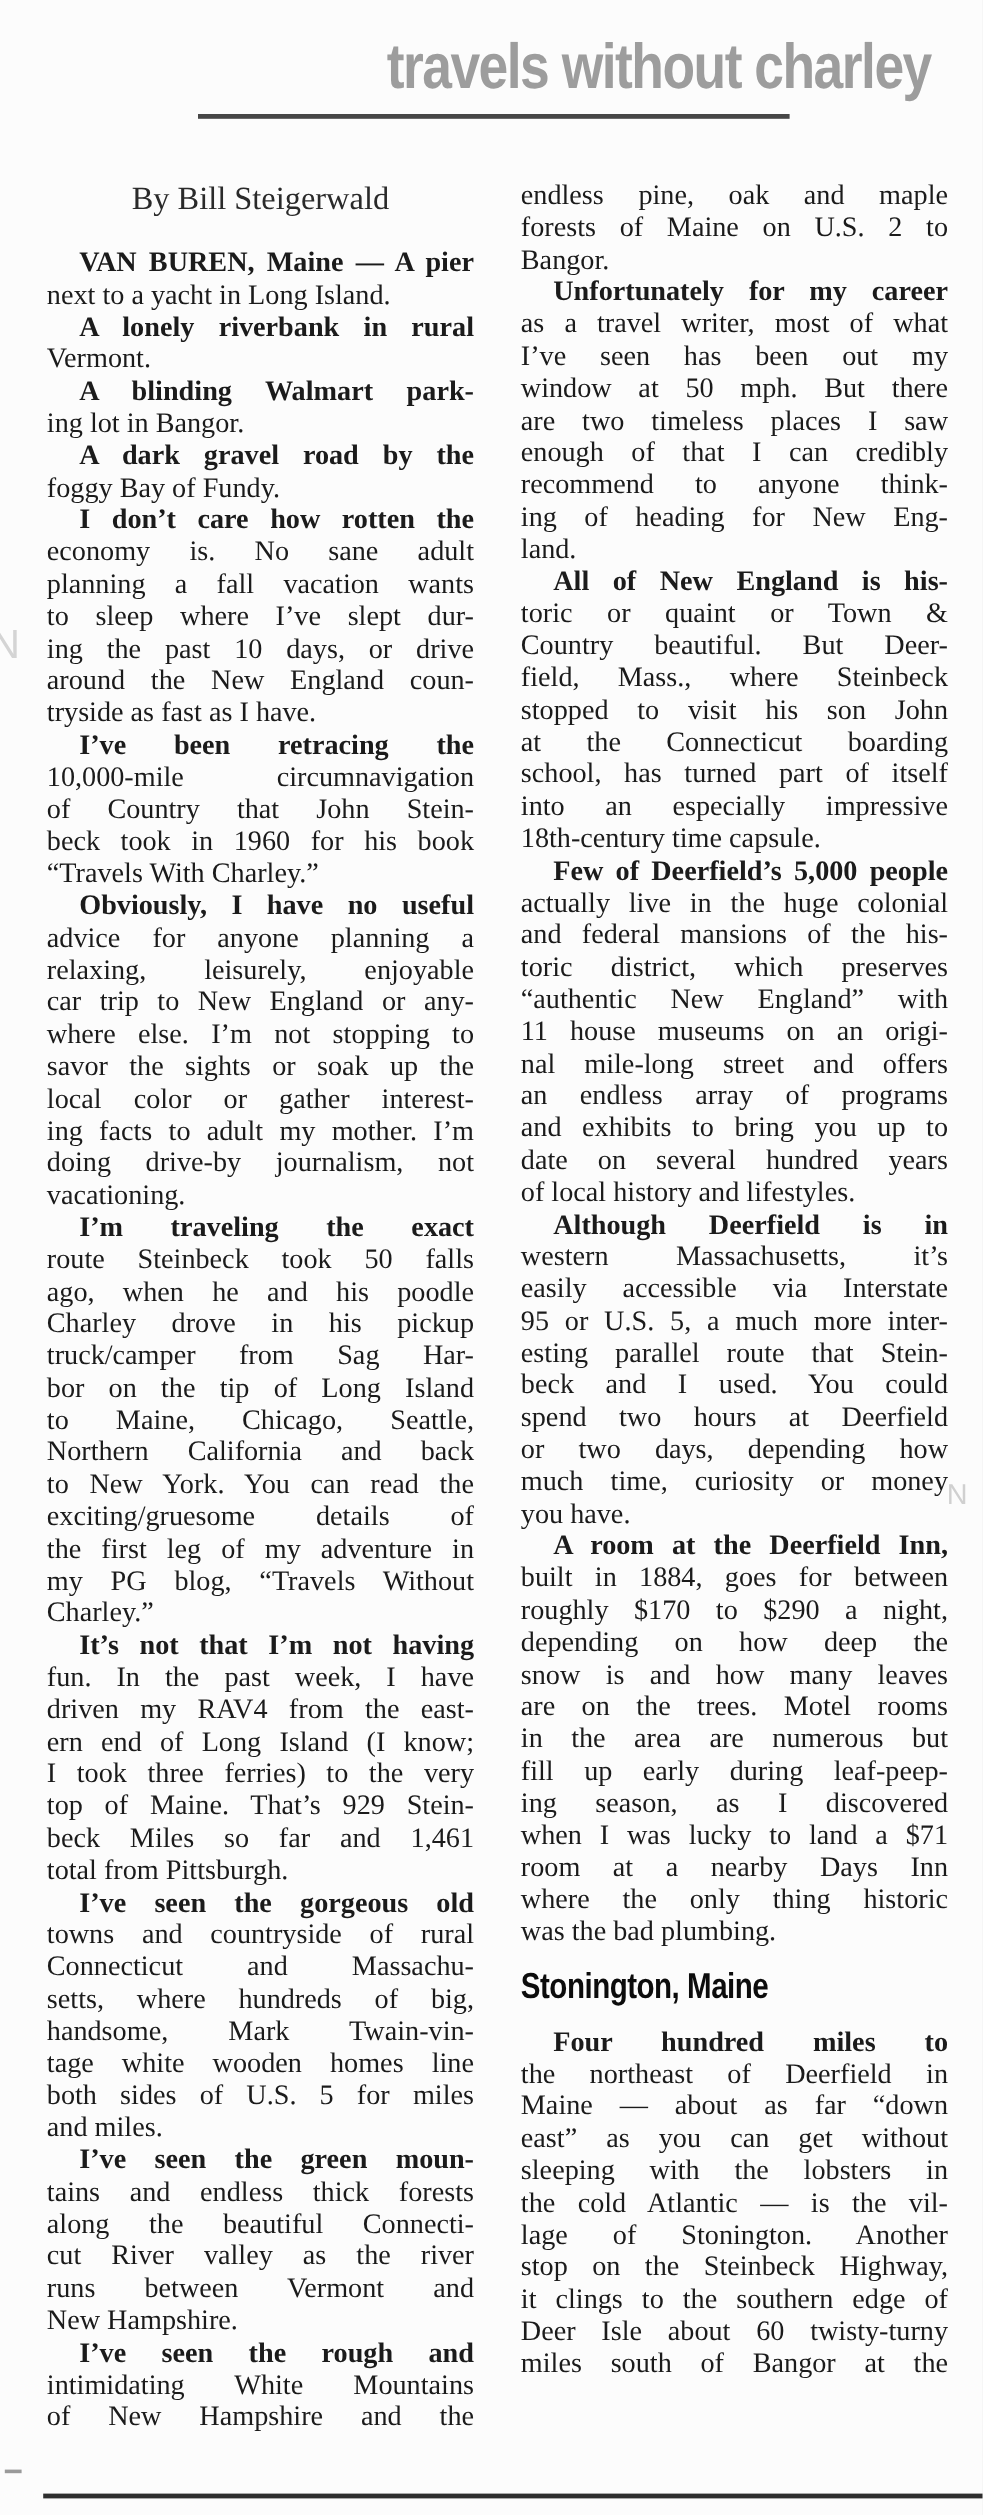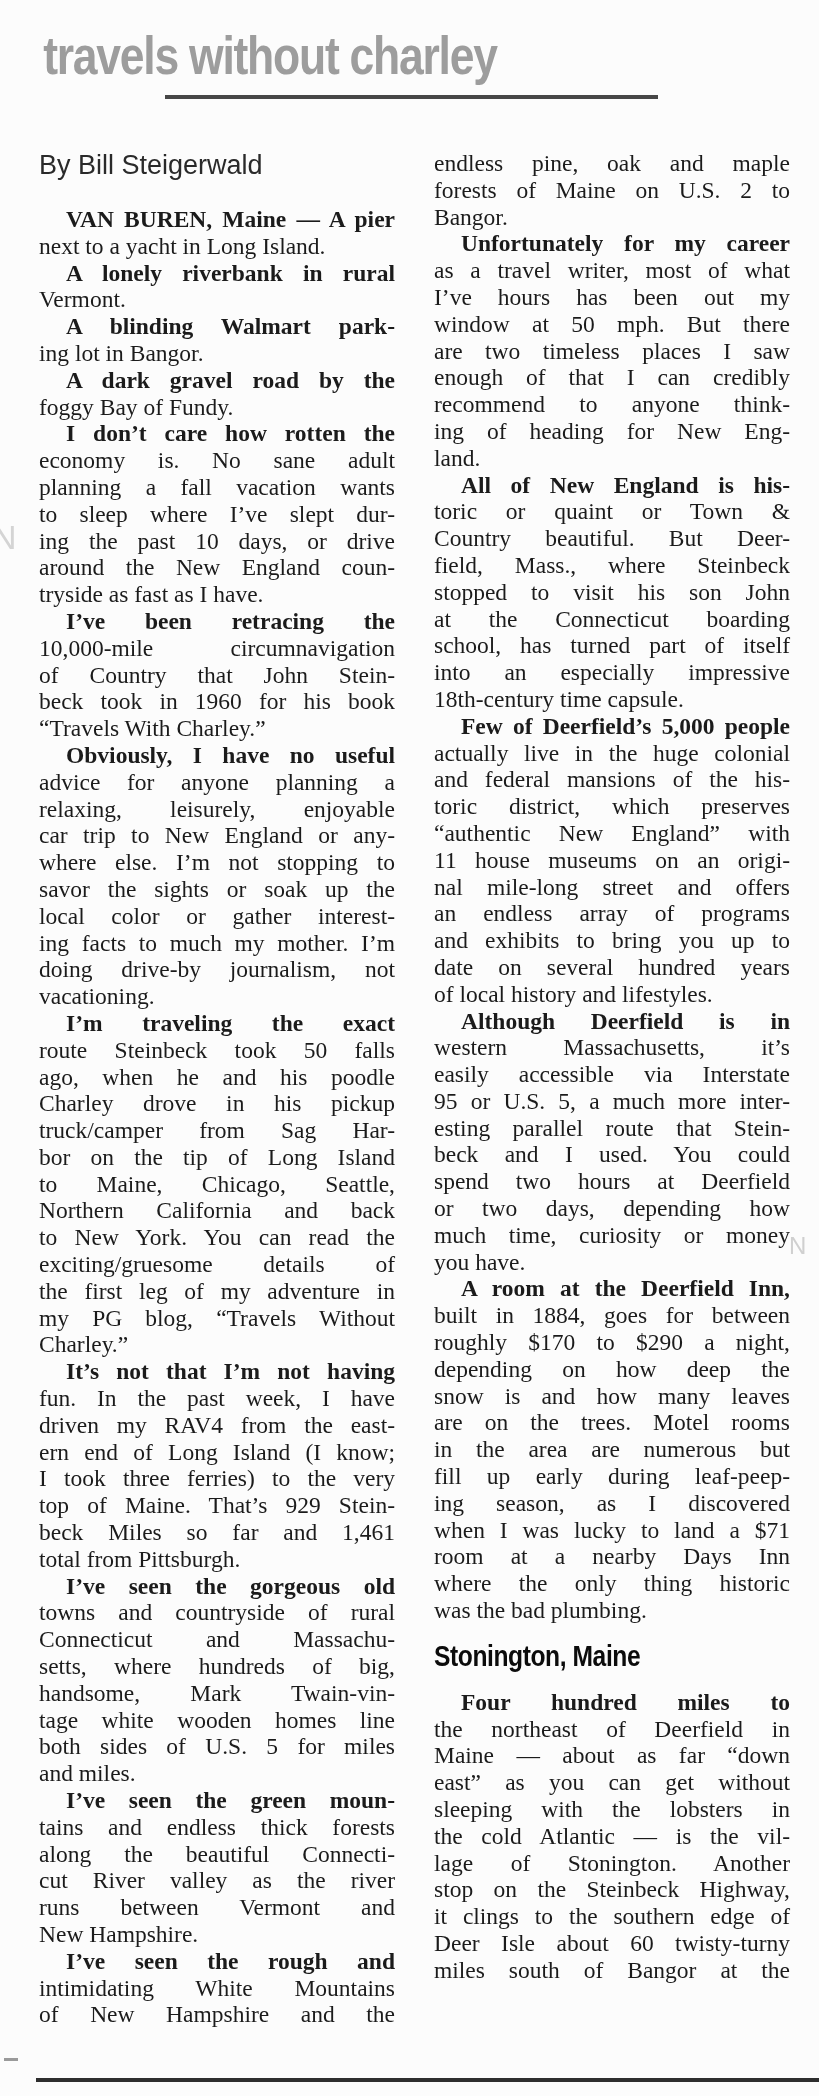--- a/index.html
+++ b/index.html
@@ -6,43 +6,44 @@
   .page {
     position:relative;
     width:819px; height:2096px;
     margin:0 auto;
     background:#fcfcfc;
     overflow:hidden;
     font-family:"Liberation Serif", serif;
     color:#1b1b1b;
   }
   
-  .masthead { position:absolute; top:26px; left:0; width:100%; text-align:left; }
+  .masthead { position:absolute; top:26px; left:0; width:100%; text-align:right; }
   .masthead-inner {
     display:inline-block;
     font-family:"Liberation Sans", sans-serif;
     font-weight:bold;
     font-size:53px;
     line-height:60px;
     letter-spacing:-1.5px;
     color:#9d9d9d;
     transform:scaleX(0.84);
     white-space:nowrap;
   }
   .masthead-rule {
     position:absolute; top:95px; left:165px;
     width:493px; height:4px; background:#474747;
   }
   
   .col { position:absolute; top:150px; width:356px; }
   .col-left  { left:39px; }
   .col-right { left:434px; }
   .byline {
-    font-family:Liberation Sans, sans-serif;
+    font-family:Liberation Serif, serif;
     font-size:27px; line-height:30px;
+    text-align:center;
     color:#2a2a2a;
     margin:0 0 26px 0;
   }
   .para { margin:0; }
   .ln {
     font-size:23.5px;
     line-height:26.8px;
     white-space:nowrap;
     text-align:justify;
     text-align-last:justify;
@@ -125,21 +126,21 @@
           <div class="ln end">“Travels With Charley.”</div>
         </div>
         <div class="para">
           <div class="ln first">Obviously, I have no useful</div>
           <div class="ln">advice for anyone planning a</div>
           <div class="ln">relaxing, leisurely, enjoyable</div>
           <div class="ln">car trip to New England or any-</div>
           <div class="ln">where else. I’m not stopping to</div>
           <div class="ln">savor the sights or soak up the</div>
           <div class="ln">local color or gather interest-</div>
-          <div class="ln">ing facts to much my mother. I’m</div>
+          <div class="ln">ing facts to adult my mother. I’m</div>
           <div class="ln">doing drive-by journalism, not</div>
           <div class="ln end">vacationing.</div>
         </div>
         <div class="para">
           <div class="ln first">I’m traveling the exact</div>
           <div class="ln">route Steinbeck took 50 falls</div>
           <div class="ln">ago, when he and his poodle</div>
           <div class="ln">Charley drove in his pickup</div>
           <div class="ln">truck/camper from Sag Har-</div>
           <div class="ln">bor on the tip of Long Island</div>
@@ -190,21 +191,21 @@
   <div class="col col-right">
     <div class="col-body">
         <div class="para">
           <div class="ln">endless pine, oak and maple</div>
           <div class="ln">forests of Maine on U.S. 2 to</div>
           <div class="ln end">Bangor.</div>
         </div>
         <div class="para">
           <div class="ln first">Unfortunately for my career</div>
           <div class="ln">as a travel writer, most of what</div>
-          <div class="ln">I’ve hours has been out my</div>
+          <div class="ln">I’ve seen has been out my</div>
           <div class="ln">window at 50 mph. But there</div>
           <div class="ln">are two timeless places I saw</div>
           <div class="ln">enough of that I can credibly</div>
           <div class="ln">recommend to anyone think-</div>
           <div class="ln">ing of heading for New Eng-</div>
           <div class="ln end">land.</div>
         </div>
         <div class="para">
           <div class="ln first">All of New England is his-</div>
           <div class="ln">toric or quaint or Town &amp;</div>

